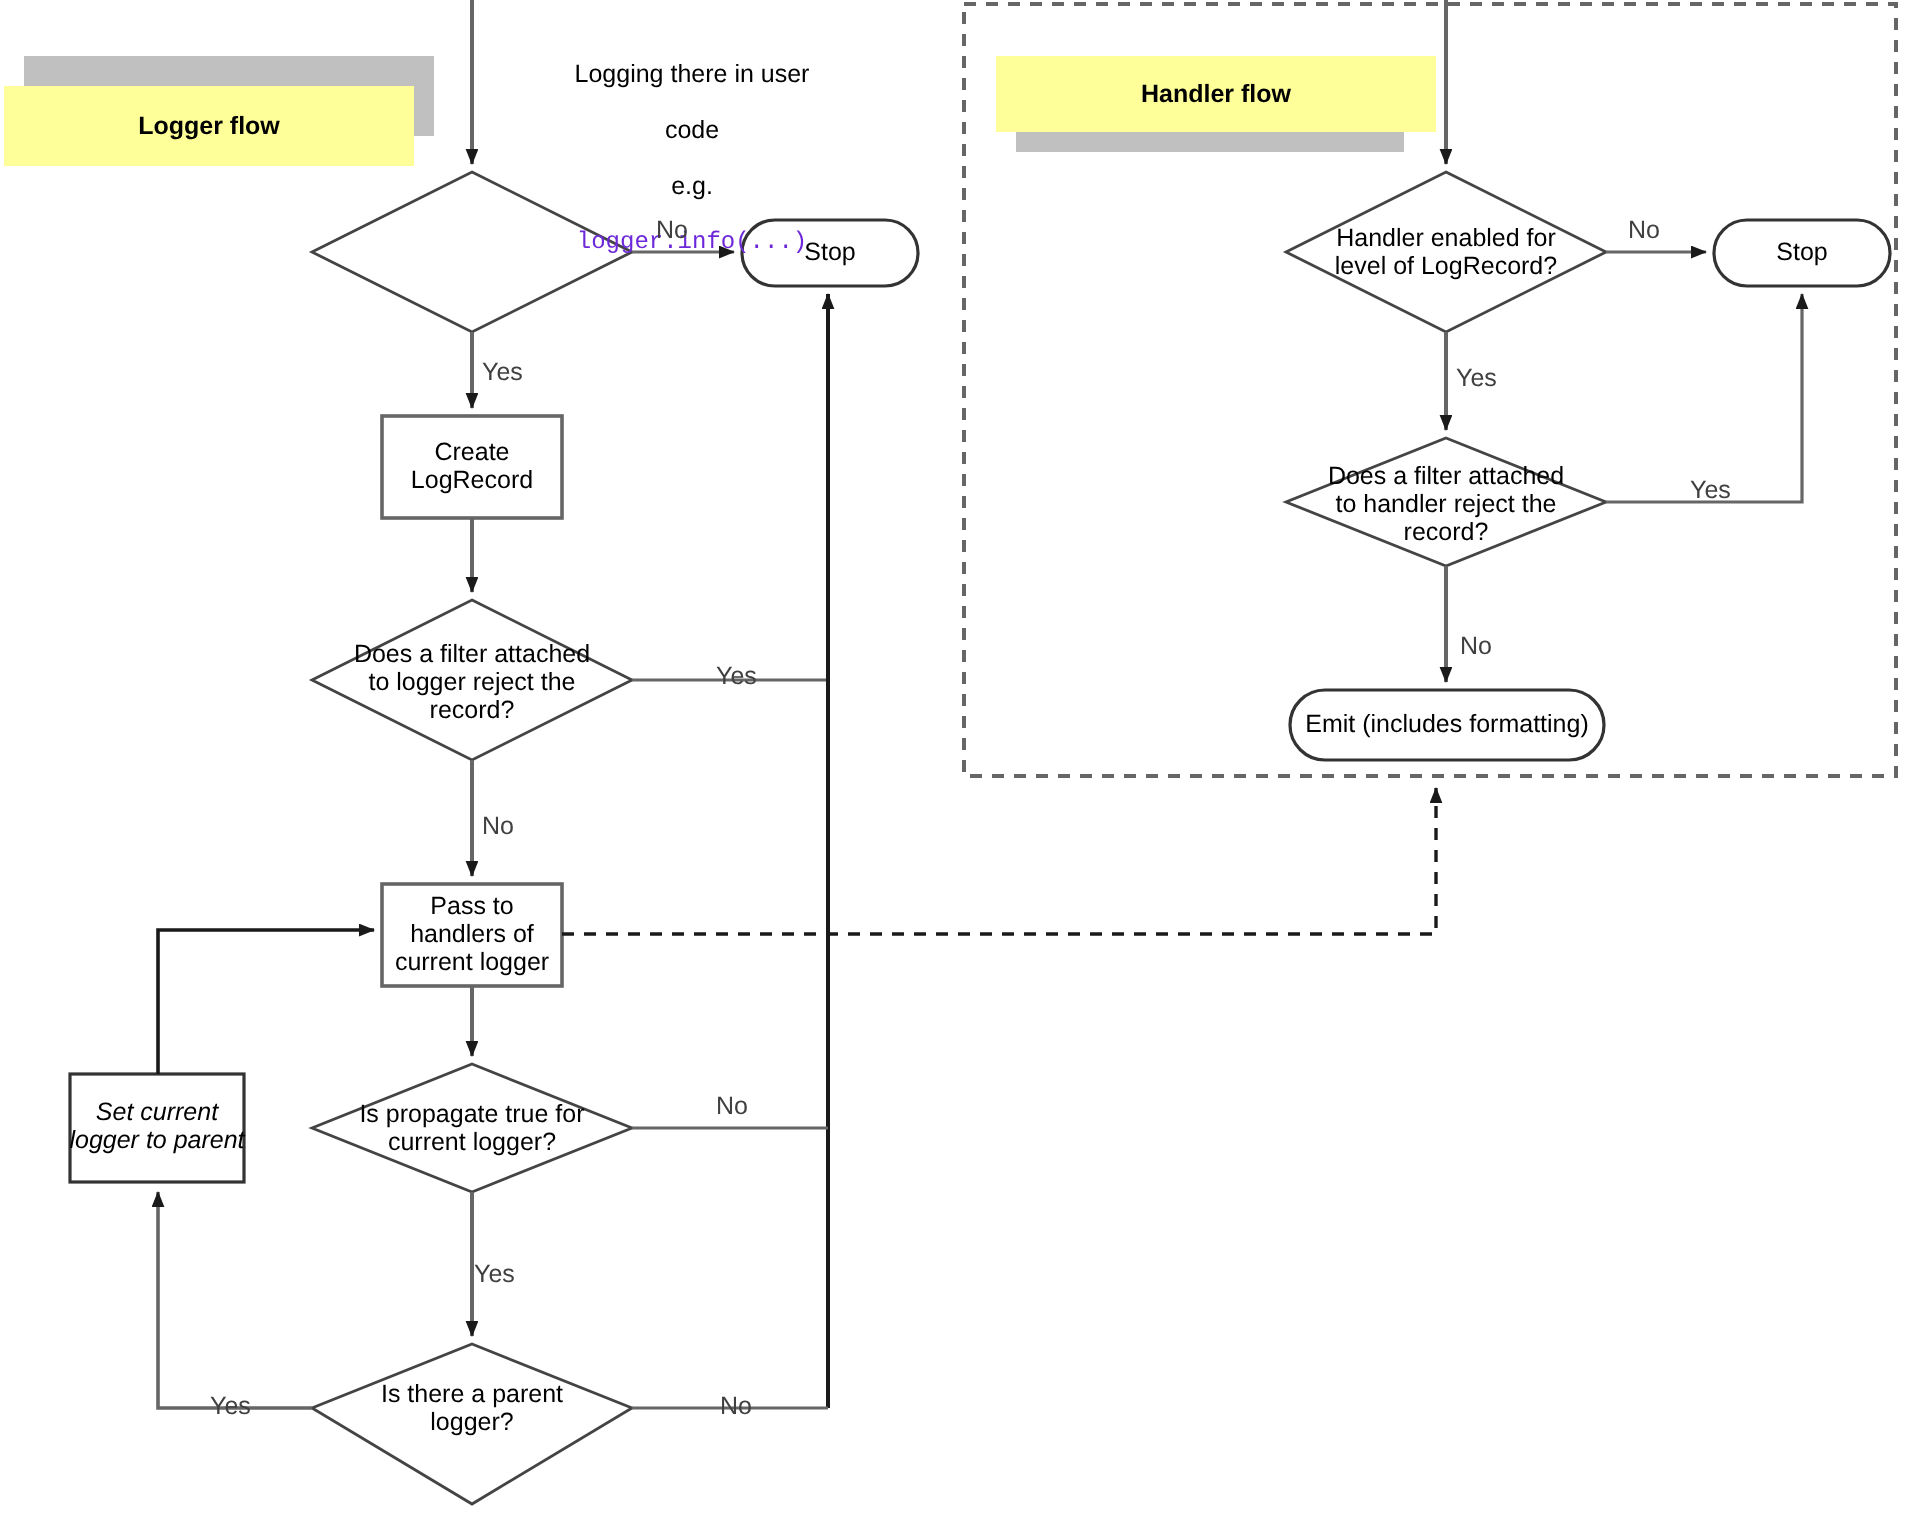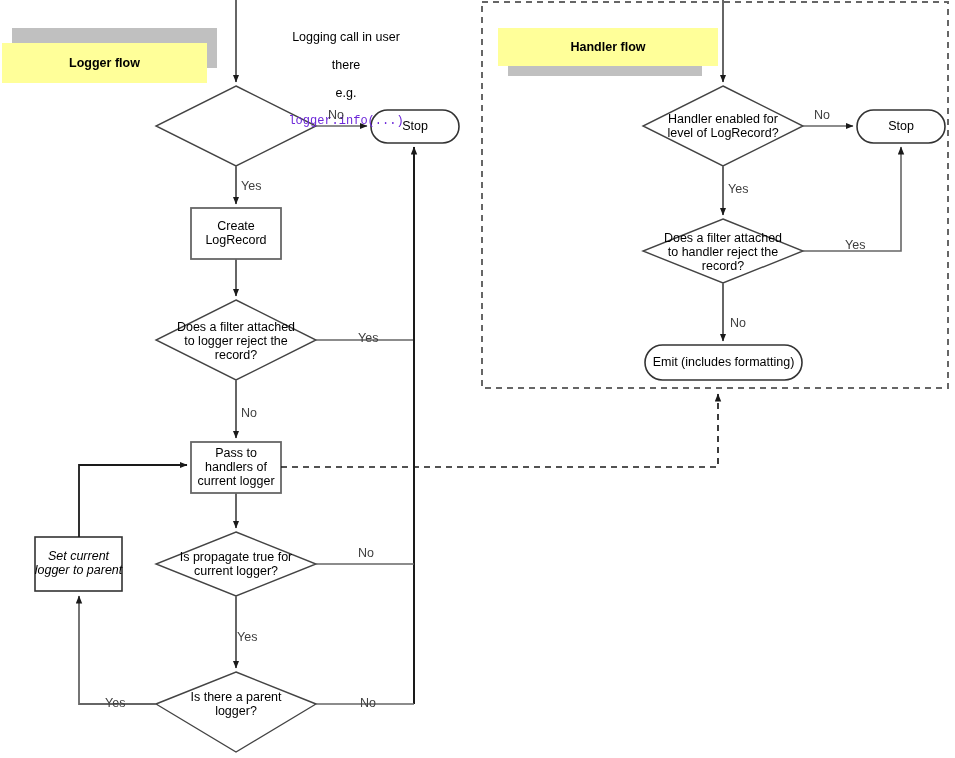--- a/index.html
+++ b/index.html
@@ -144,22 +144,22 @@
   <div class="banner" style="left:2px; top:18px; width:205px; height:40px;margin-top:25px;">
     <span>Logger flow</span>
   </div>
 
   <div class="banner-shadow" style="left:508px; top:38px; width:194px; height:38px;"></div>
   <div class="banner" style="left:498px; top:28px; width:220px; height:38px;">
     <span>Handler flow</span>
   </div>
 
   <div class="node-label" style="left:246px; top:16px; width:200px; text-align:center;">
-    <div>Logging call in user</div>
-    <div>there</div>
+    <div>Logging there in user</div>
+    <div>code</div>
     <div>e.g.</div>
     <div class="mono-label">logger.info(...)</div>
   </div>
 
 
   <div class="node-label" style="left:371px; top:119px; width:88px;">Stop</div>
 
   <div class="node-label" style="left:191px; top:219px; width:90px;text-align:center;">Create
 LogRecord</div>
 

